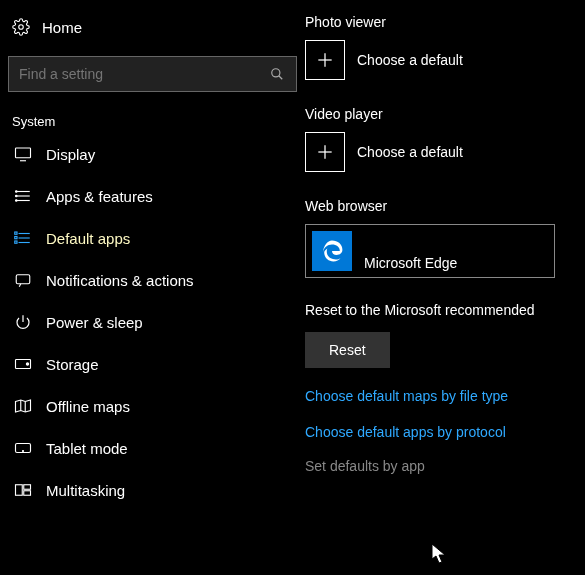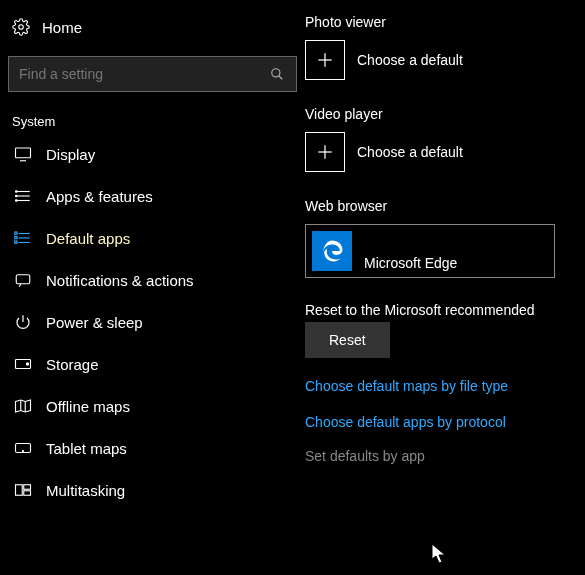--- a/index.html
+++ b/index.html
@@ -104,21 +104,21 @@
     display: flex;
     align-items: center;
     justify-content: center;
   }
   .reset-btn {
     background: #333;
     border: none;
     color: #fff;
     padding: 10px 24px;
     font-size: 14px;
-    margin-top: 4px;
+    margin-top: 14px;
     cursor: pointer;
   }
   .link {
     color: #2FA9FF;
     font-size: 14px;
     display: block;
     margin-top: 20px;
     text-decoration: none;
   }
   .dim-link {
@@ -239,21 +239,21 @@
     <span>Offline maps</span>
   </div>
 
   <div class="nav-item">
     <span class="icon-slot">
       <svg width="18" height="14" viewBox="0 0 24 16" fill="none" stroke="#fff" stroke-width="1.5">
           <rect x="2" y="2" width="20" height="12" rx="2"></rect>
           <circle cx="12" cy="12" r="0.7" fill="#fff"></circle>
         </svg>
     </span>
-    <span>Tablet maps</span>
+    <span>Tablet mode</span>
   </div>
 
   <div class="nav-item">
     <span class="icon-slot">
       <svg width="18" height="14" viewBox="0 0 24 18" fill="none" stroke="#fff" stroke-width="1.5">
           <rect x="2" y="2" width="9" height="14"></rect>
           <rect x="13" y="2" width="9" height="6"></rect>
           <rect x="13" y="10" width="9" height="6"></rect>
         </svg>
     </span>

